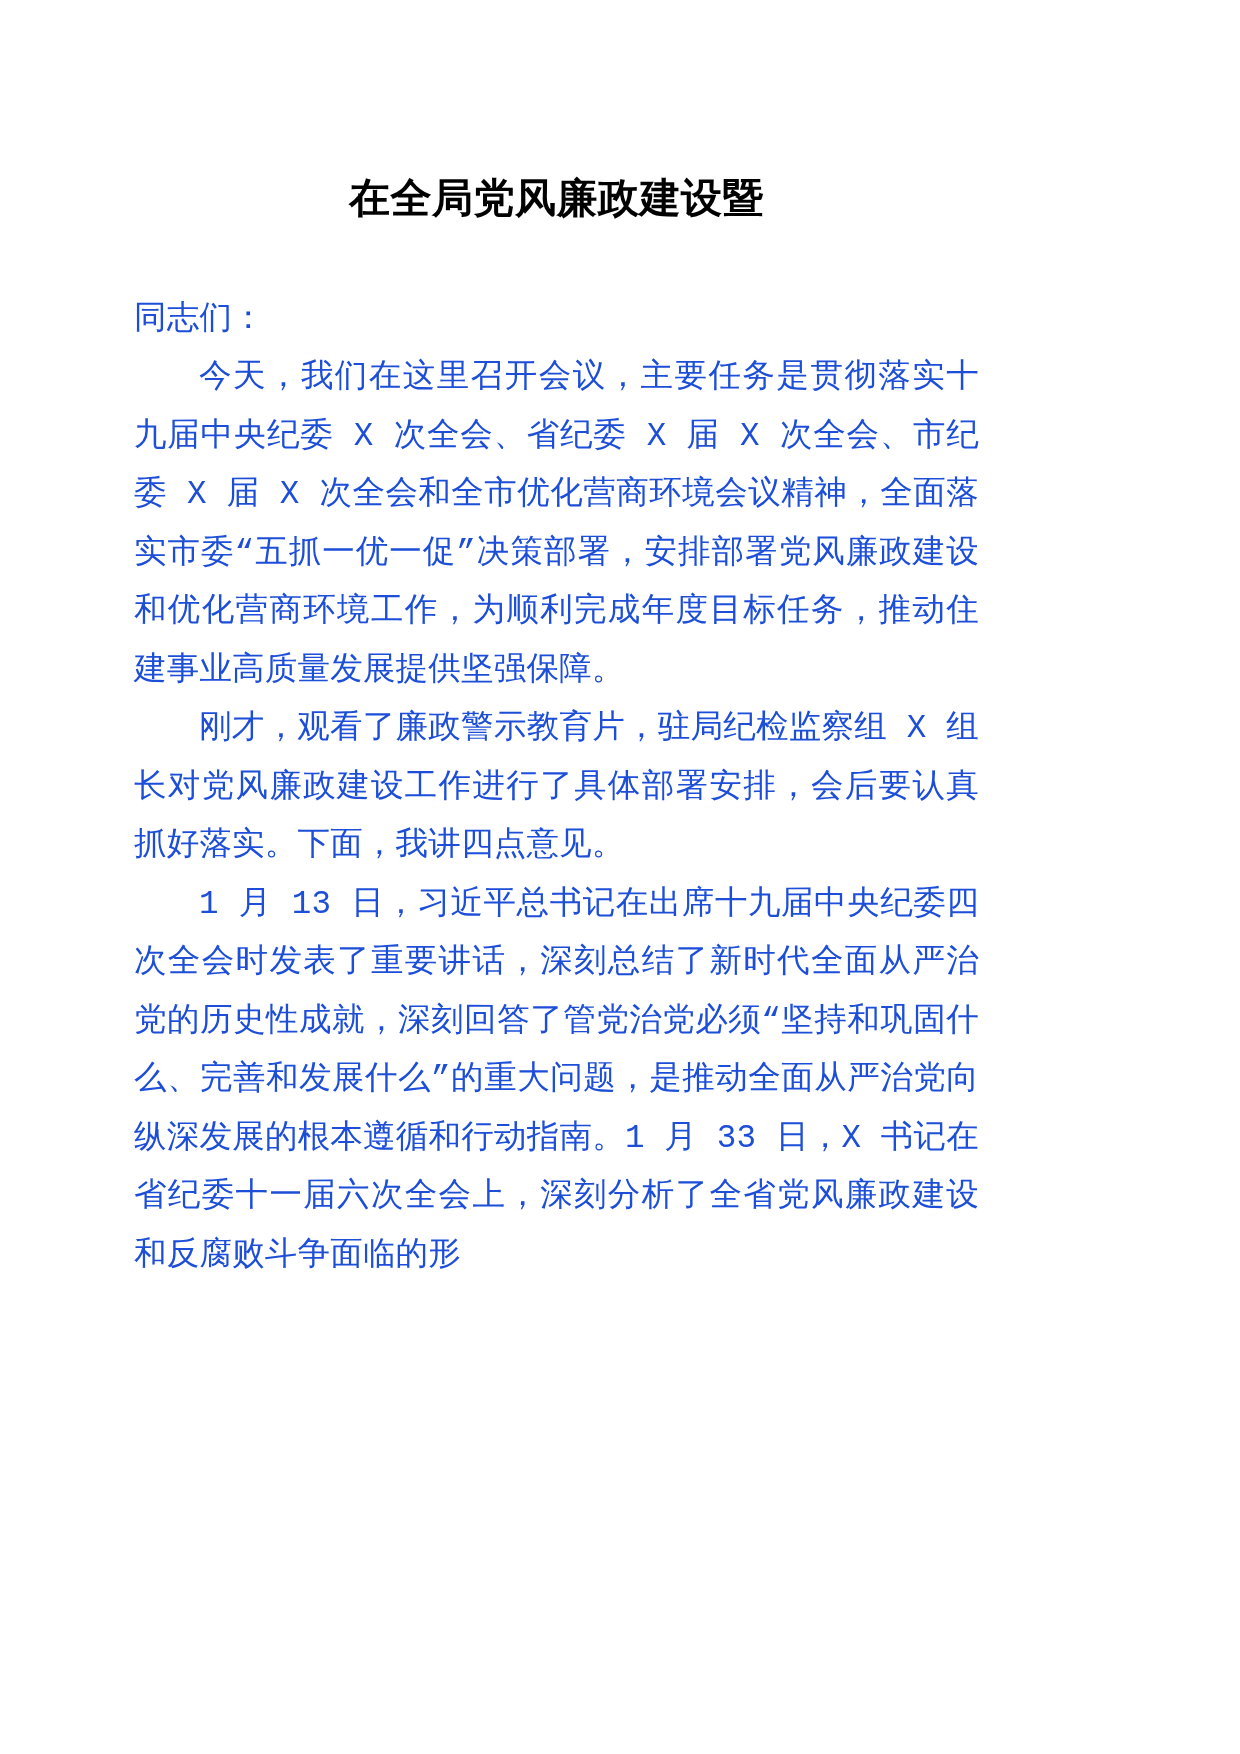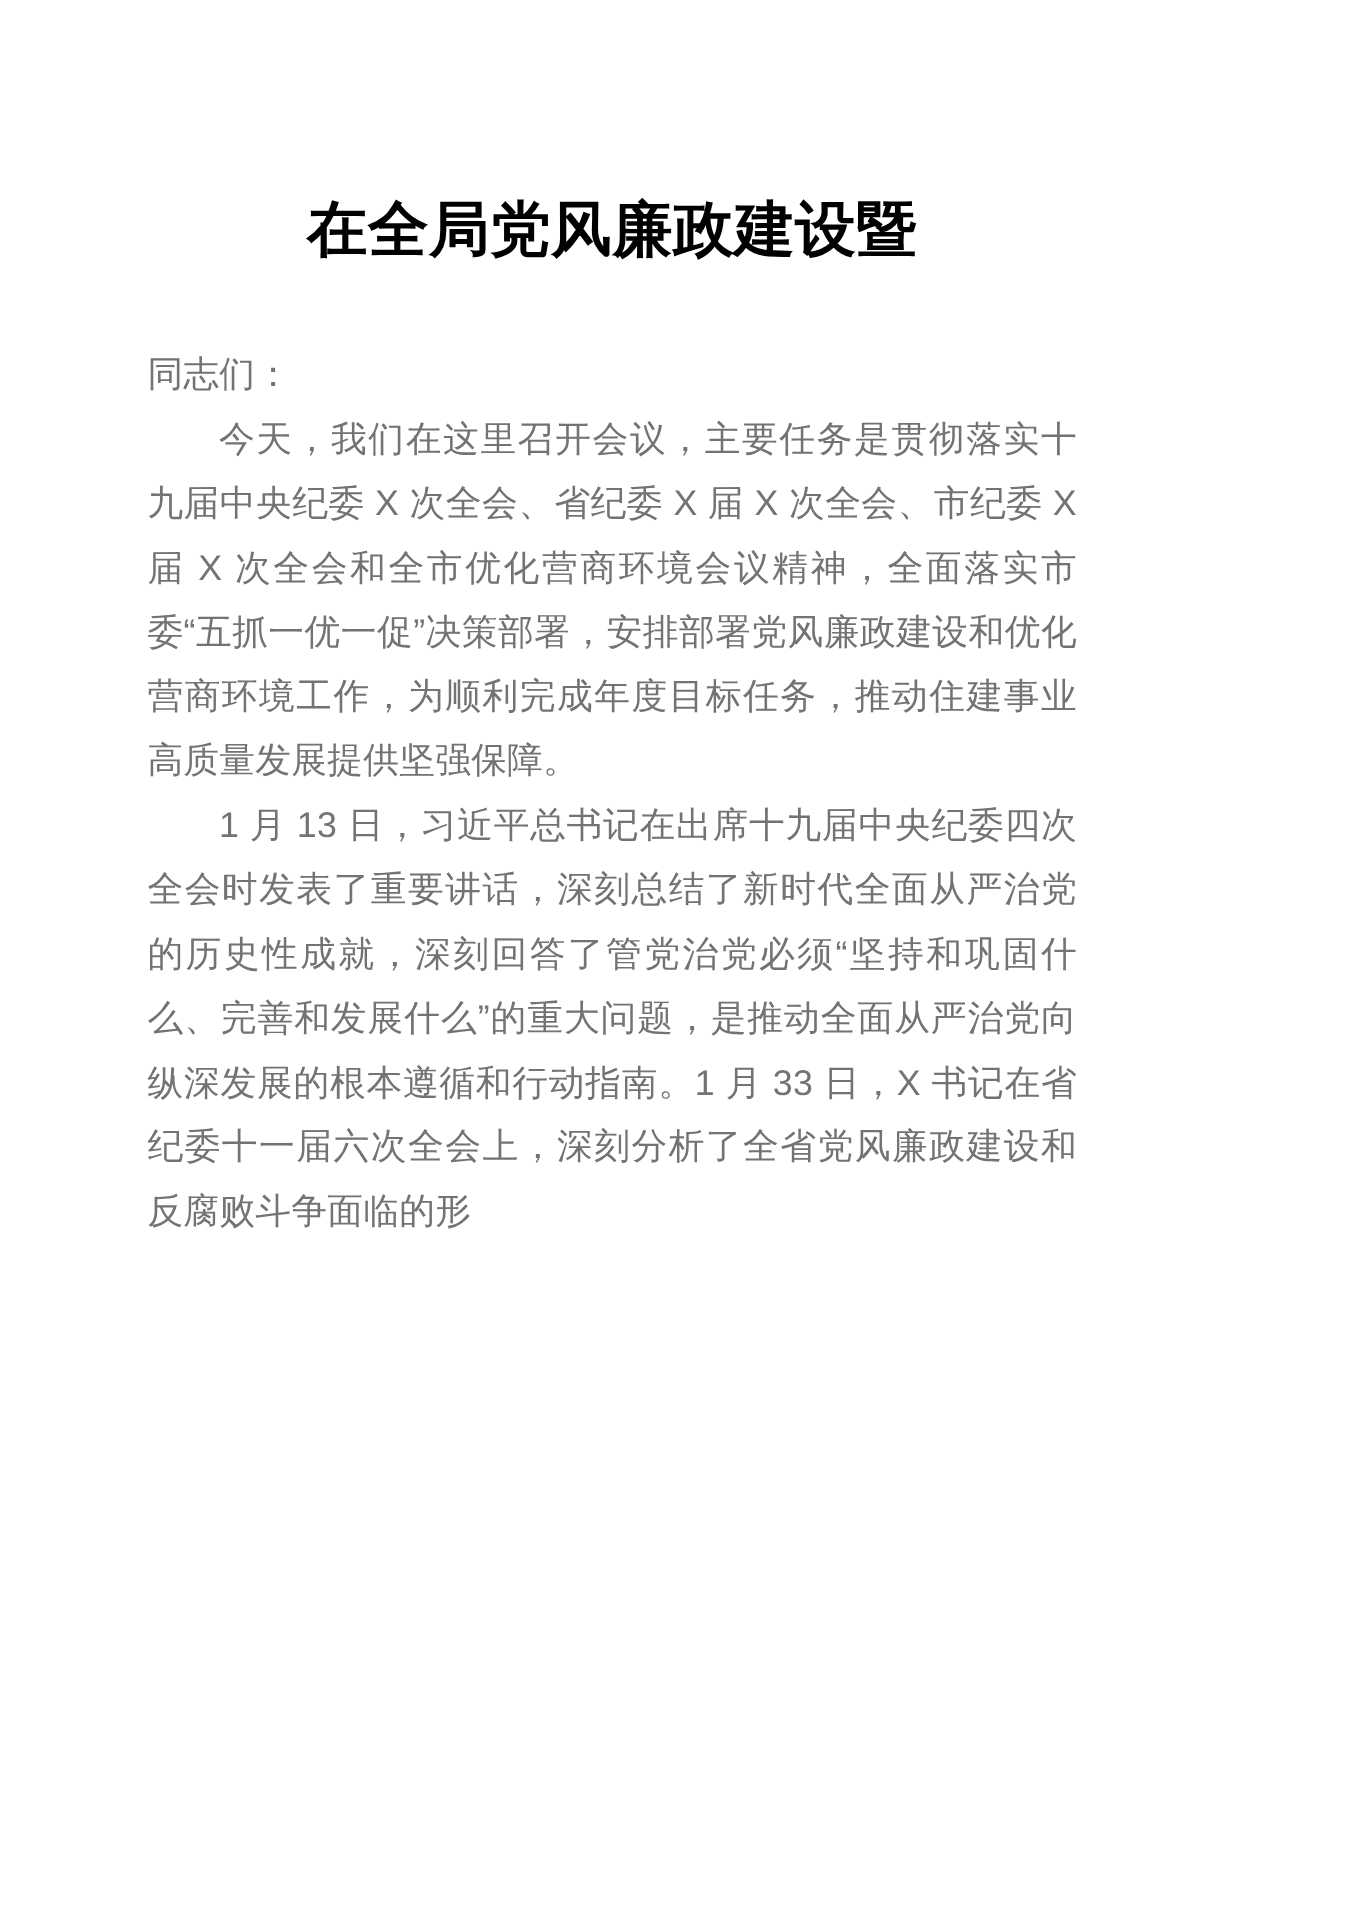--- a/index.html
+++ b/index.html
@@ -22,43 +22,44 @@
   .content {
     position: absolute;
     left: 134px;
     top: 0;
     width: 845px;
   }
   .doc-title {
     margin: 0;
     padding-top: 168px;
     text-align: center;
-    font-size: 55px;
+    font-size: 41px;
     font-weight: 700;
     line-height: 1.48;
     letter-spacing: 0.5px;
     color: #000000;
   }
   .doc-title .title-line {
     display: block;
     white-space: nowrap;
   }
   .body-block {
     margin-top: 62px;
   }
   p.para {
     margin: 0 0 0 0;
     font-size: 32.5px;
     line-height: 58.5px;
     letter-spacing: 0.2px;
     text-align: justify;
     text-justify: inter-character;
-    color: #737373;
+    color: #1d4ed8;
     word-break: break-all;
     font-weight: 400;
+    font-family: Liberation Mono, monospace;
   }
   p.salutation {
     text-indent: 0;
   }
   p.indent {
     text-indent: 2em;
   }
   .clip-fade {
     position: absolute;
     left: 0;
@@ -73,18 +74,19 @@
 <div class="page">
   <div class="content">
 
     <h1 class="doc-title">
       <span class="title-line">在全局党风廉政建设暨</span>
     </h1>
 
     <div class="body-block">
       <p class="para salutation">同志们：</p>
       <p class="para indent">今天，我们在这里召开会议，主要任务是贯彻落实十九届中央纪委 X 次全会、省纪委 X 届 X 次全会、市纪委 X 届 X 次全会和全市优化营商环境会议精神，全面落实市委“五抓一优一促”决策部署，安排部署党风廉政建设和优化营商环境工作，为顺利完成年度目标任务，推动住建事业高质量发展提供坚强保障。</p>
+      <p class="para indent">刚才，观看了廉政警示教育片，驻局纪检监察组 X 组长对党风廉政建设工作进行了具体部署安排，会后要认真抓好落实。下面，我讲四点意见。</p>
       <p class="para indent">1 月 13 日，习近平总书记在出席十九届中央纪委四次全会时发表了重要讲话，深刻总结了新时代全面从严治党的历史性成就，深刻回答了管党治党必须“坚持和巩固什么、完善和发展什么”的重大问题，是推动全面从严治党向纵深发展的根本遵循和行动指南。1 月 33 日，X 书记在省纪委十一届六次全会上，深刻分析了全省党风廉政建设和反腐败斗争面临的形</p>
     </div>
 
   </div>
   <div class="clip-fade"></div>
 </div>
 
 </body></html>

